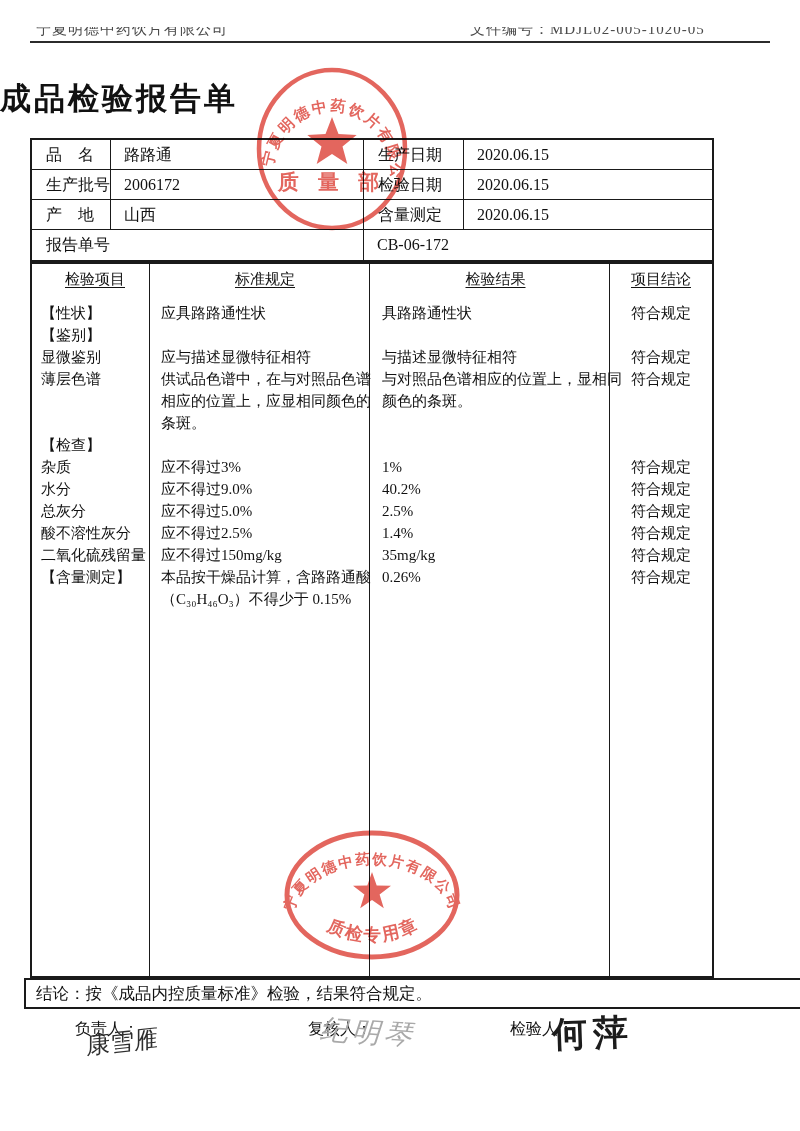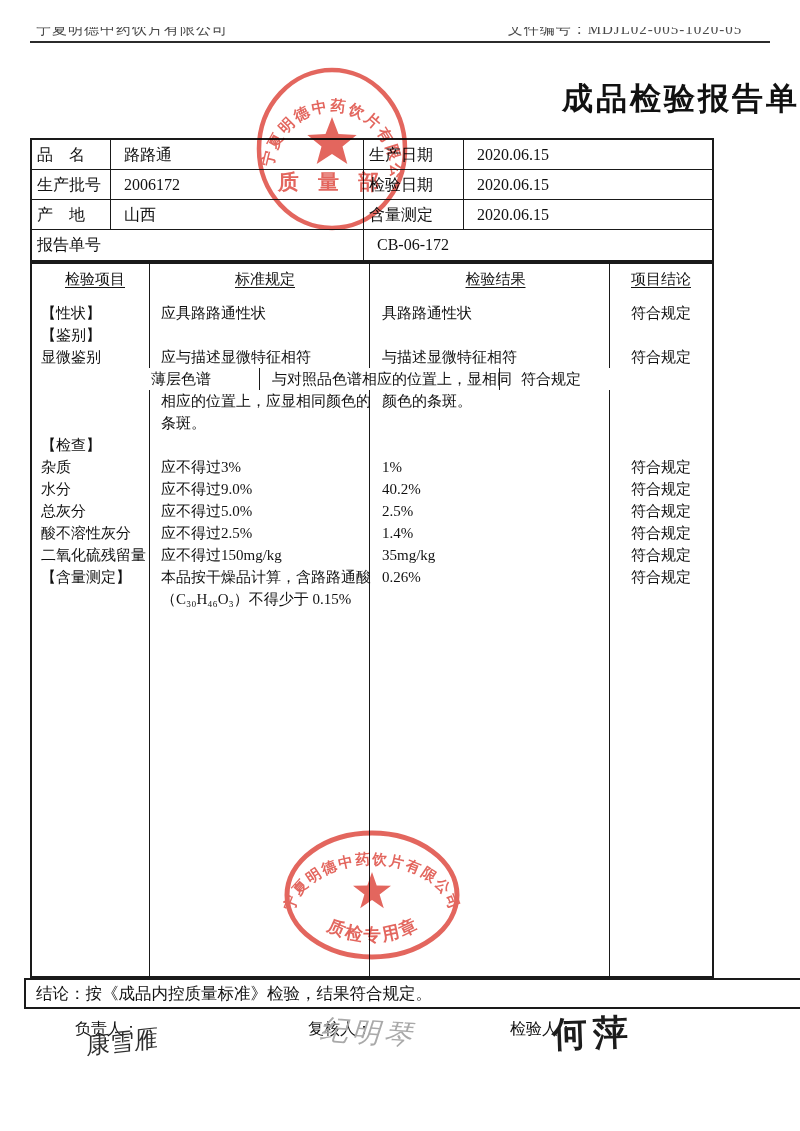--- a/index.html
+++ b/index.html
@@ -3,33 +3,33 @@
 <meta charset="utf-8">
 <style>
   html,body{margin:0;padding:0;background:#ffffff;}
   .page{position:relative;width:800px;height:1131px;background:#fff;overflow:hidden;
         font-family:"Liberation Serif","DejaVu Serif",serif;color:#111;}
 
   
   .hdr-clip{position:absolute;top:27px;height:14px;overflow:hidden;color:#4a4a4a;}
   .hdr-clip span{position:relative;top:-7px;font-size:15px;letter-spacing:1px;white-space:nowrap;display:block;}
   .hdr-left{left:36px;width:330px;}
-  .hdr-right{left:470px;width:310px;text-align:center;}
+  .hdr-right{left:470px;width:310px;}
   .hdr-rule{position:absolute;left:30px;right:30px;top:41px;border-top:2.5px solid #2b2b2b;}
 
   
-  .title{position:absolute;left:0;right:0;top:78px;text-align:right;
-         font-size:31px;font-weight:bold;letter-spacing:3px;padding-left:43px;}
+  .title{position:absolute;left:0;right:0;top:78px;text-align:left;
+         font-size:31px;font-weight:bold;letter-spacing:3px;}
 
   
   .info{position:absolute;left:30px;top:138px;width:684px;height:124px;
         border:2px solid #1a1a1a;box-sizing:border-box;display:grid;
         grid-template-columns:79px 253px 100px 250px;grid-auto-rows:30px;font-size:16px;}
   .info>div{border-right:1.2px solid #1a1a1a;border-bottom:1.2px solid #1a1a1a;
-        box-sizing:border-box;padding-left:5px;line-height:29px;white-space:nowrap;overflow:hidden;}
+        box-sizing:border-box;padding-left:14px;line-height:29px;white-space:nowrap;overflow:hidden;}
   .info .noR{border-right:none;}
   .info .noB{border-bottom:none;}
   .info .val{padding-left:13px;}
   .info .span2{grid-column:span 2;}
 
   
   .insp{position:absolute;left:30px;top:262px;width:684px;height:716px;
         border:2px solid #1a1a1a;box-sizing:border-box;display:flex;flex-direction:column;font-size:15px;}
   .trow{display:flex;flex:none;justify-content:center;}
   .trow .tc{box-sizing:border-box;white-space:nowrap;overflow:visible;}
@@ -119,20 +119,21 @@
           <div class="tc c3"></div>
         </div>
         <div class="trow tline">
           <div class="tc c0">显微鉴别</div>
           <div class="tc c1">应与描述显微特征相符</div>
           <div class="tc c2">与描述显微特征相符</div>
           <div class="tc c3">符合规定</div>
         </div>
         <div class="trow tline">
           <div class="tc c0">薄层色谱</div>
+          <div class="tc c1">供试品色谱中，在与对照品色谱</div>
           <div class="tc c2">与对照品色谱相应的位置上，显相同</div>
           <div class="tc c3">符合规定</div>
         </div>
         <div class="trow tline">
           <div class="tc c0"></div>
           <div class="tc c1">相应的位置上，应显相同颜色的</div>
           <div class="tc c2">颜色的条斑。</div>
           <div class="tc c3"></div>
         </div>
         <div class="trow tline">

